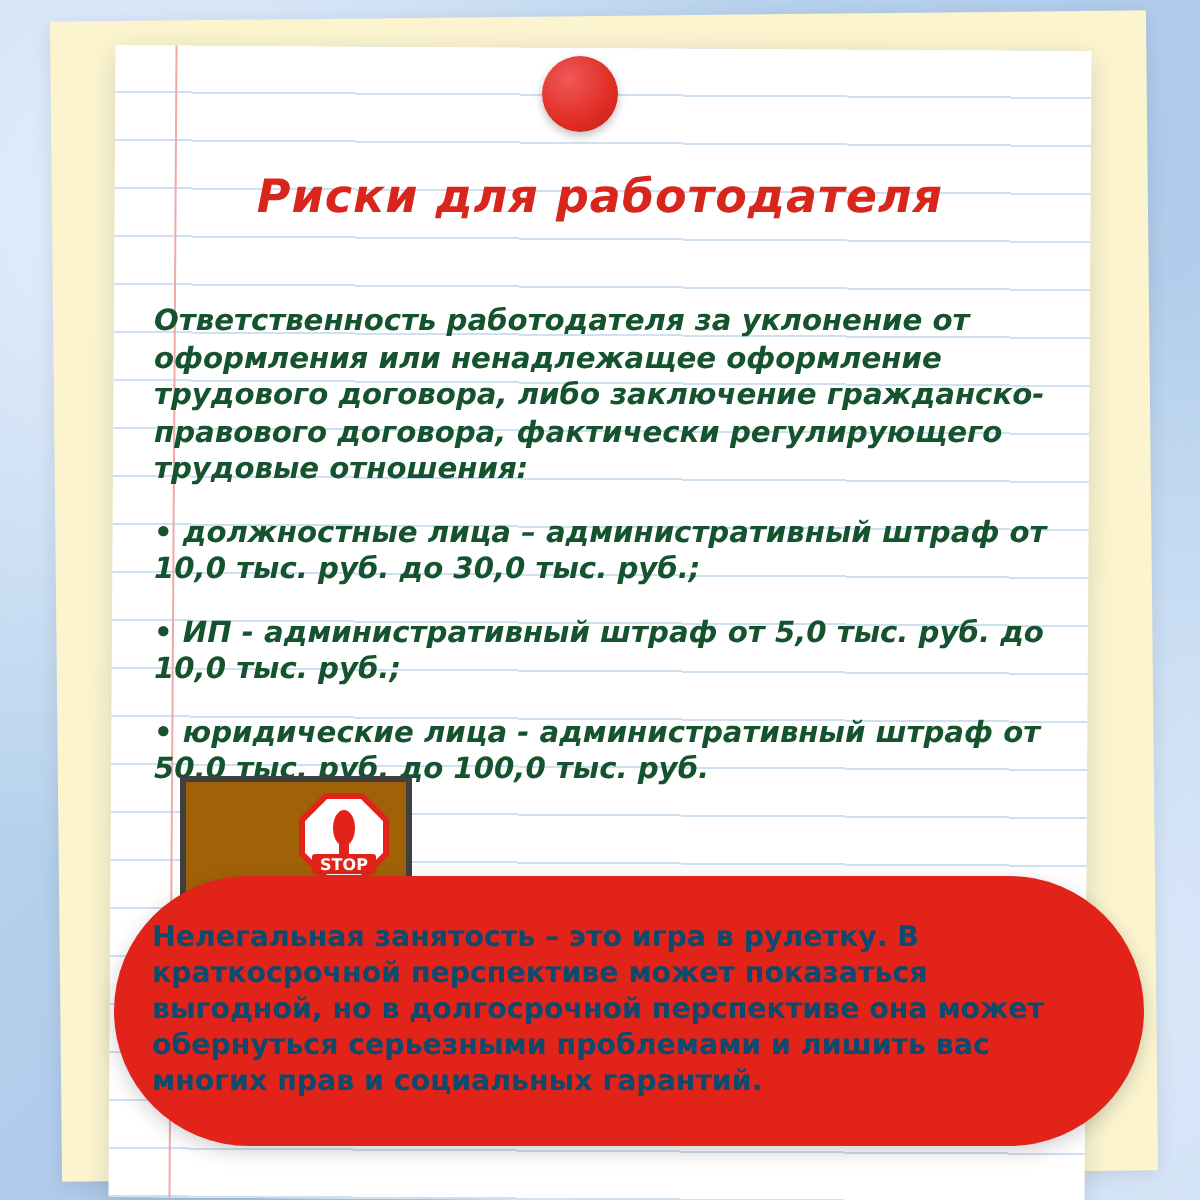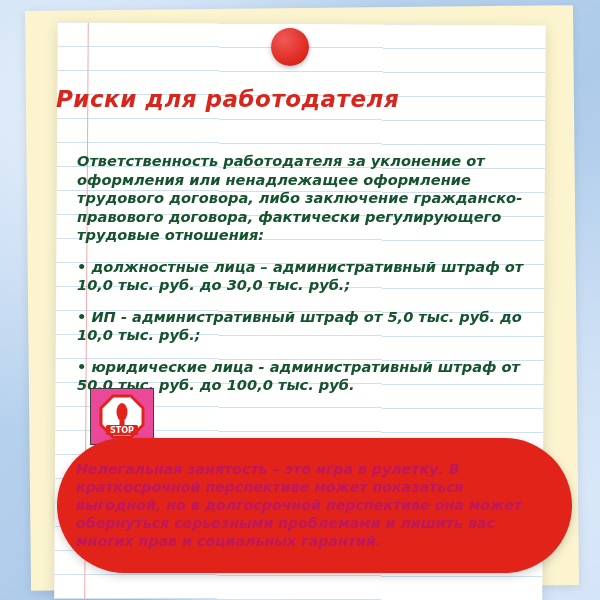--- a/index.html
+++ b/index.html
@@ -75,20 +75,21 @@
     height: 38px;
     border-radius: 50%;
     background: radial-gradient(circle at 35% 30%, #f05858 0%, #e02d24 60%, #c41d16 100%);
     box-shadow: 0 2px 5px rgba(0,0,0,0.25);
   }
   .title {
     position: absolute;
     left: 56px;
     top: 86px;
     width: 488px;
+    text-align: center;
     color: #d8261d;
     font-family: "DejaVu Sans", sans-serif;
     font-size: 23px;
     font-weight: bold;
     font-style: italic;
     letter-spacing: 0.5px;
   }
   .body-text {
     position: absolute;
     left: 77px;
@@ -105,48 +106,48 @@
   }
   .para:last-child { margin-bottom: 0; }
 
   
   .stop-box {
     position: absolute;
     left: 90px;
     top: 388px;
     width: 62px;
     height: 55px;
-    background: #ec4899;
-    border: 1px solid #404040;
+    background: #a16207;
+    border: 3px solid #404040;
     display: flex;
     align-items: center;
     justify-content: center;
+    padding-left: 48px;
   }
   .stop-svg { display: block; }
 
   
   .banner {
     position: absolute;
     left: 57px;
     top: 438px;
     width: 515px;
     height: 135px;
     background: #e2231a;
     border-radius: 68px;
     box-shadow: 0 3px 10px rgba(0,0,0,0.18);
   }
   .banner-text {
     position: absolute;
     left: 76px;
     top: 460px;
     width: 455px;
-    color: #be185d;
+    color: #0c4a6e;
     font-size: 14.2px;
     font-weight: bold;
-    font-style: italic;
     line-height: 18px;
   }
 </style>
 </head>
 <body>
 
 <div class="poster">
   <div class="bg-blue"></div>
 
   <div class="cream-sheet"></div>

